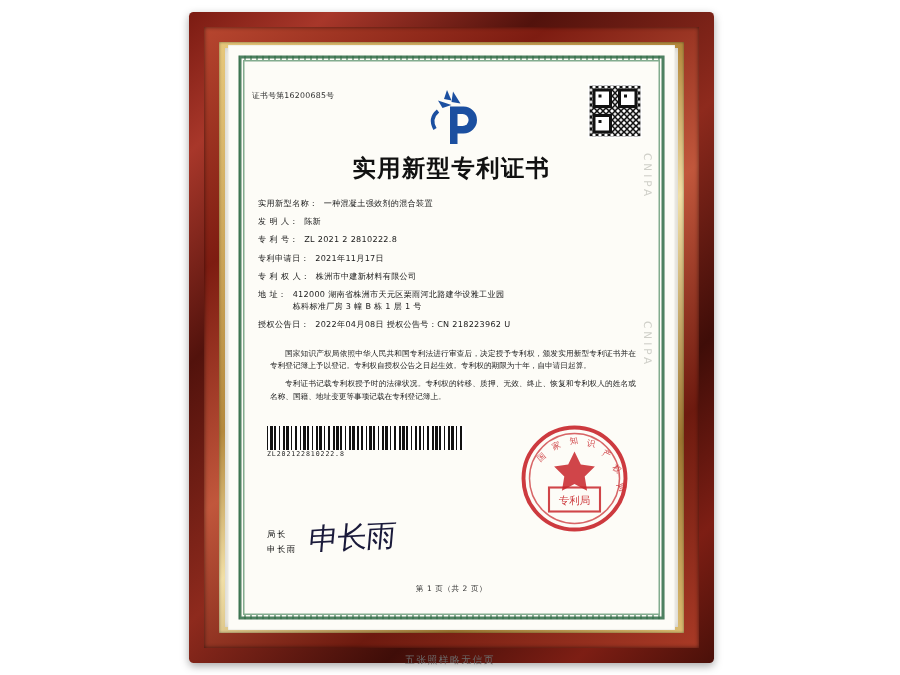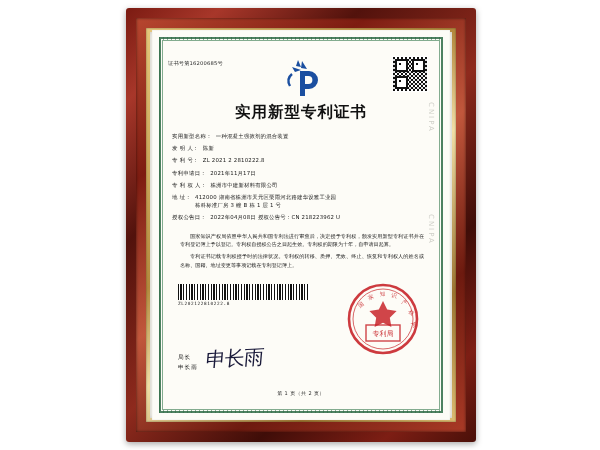--- a/index.html
+++ b/index.html
@@ -386,14 +386,15 @@
         <div class="sig-labels" style="white-space:pre-line">局长
 申长雨</div>
         <div class="sig-hand">申长雨</div>
       </div>
 
       <div class="page-foot">第 1 页（共 2 页）</div>
 
     </div>
   </div>
 
+  <div class="caption">五张照样略无信页</div>
 
 </div>
 
 </body></html>

